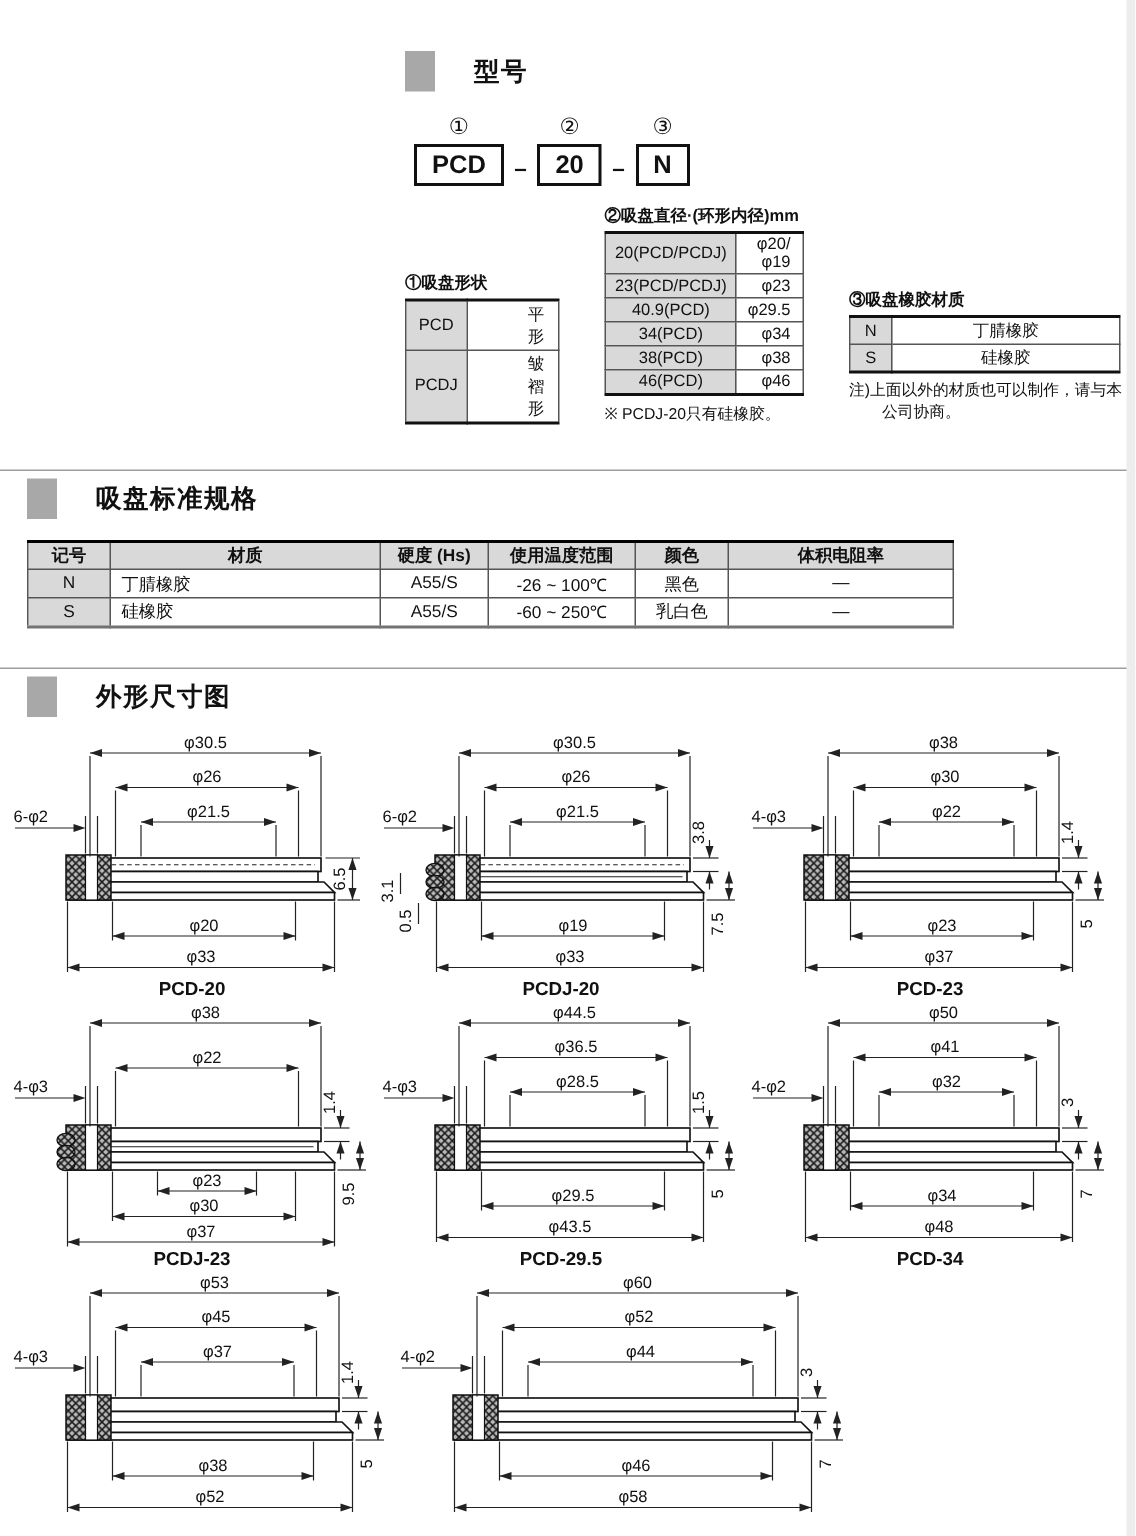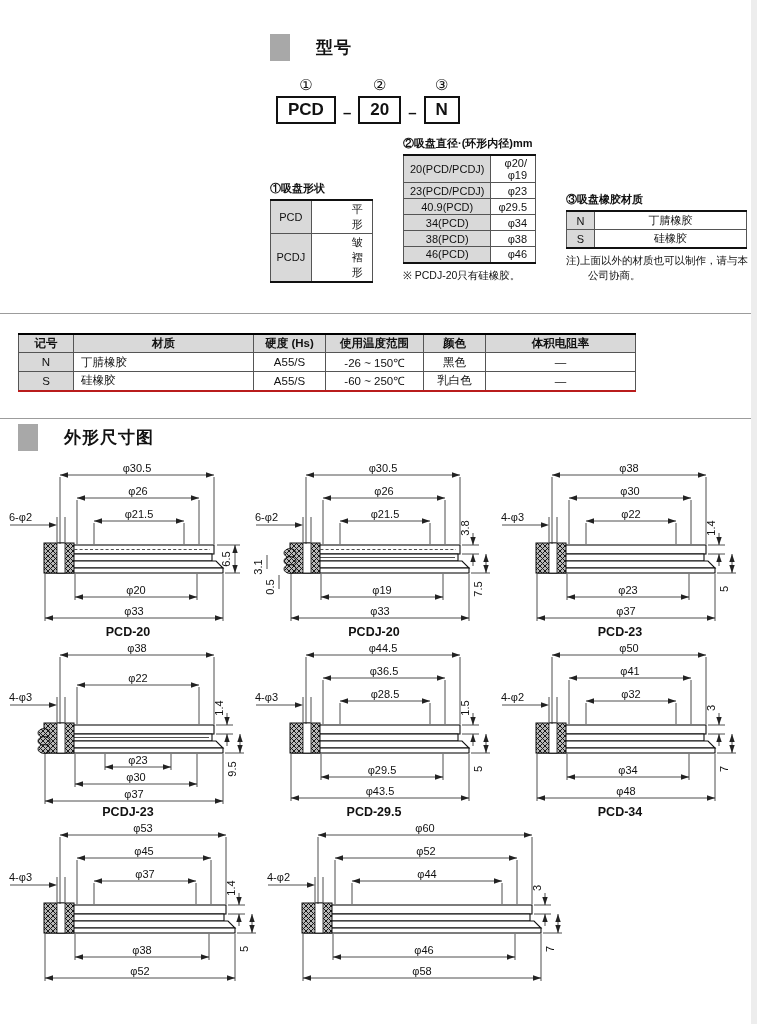--- a/index.html
+++ b/index.html
@@ -33,21 +33,21 @@
   table.diam td:first-child { width:96px; }
   table.diam td:last-child { width:54px; text-align:right; padding-right:8px; }
   table.mat td:first-child { width:28px; }
   table.mat td:last-child { width:152px; }
   .note { font-size:10.5px; margin-top:4px; }
   .note.hang { width:190px; line-height:1.4; padding-left:22px; text-indent:-22px; }
 
   
   .spec { margin-top:30px; border-top:1px solid #9c9c9c; padding-top:5px; }
   .spec .sec-head { margin-left:18px; }
-  table.spec-table { border-collapse:collapse; font-size:11.5px; margin:14px 0 0 18px; border-top:2px solid #000; border-bottom:2px solid #b91c1c; }
+  table.spec-table { border-collapse:collapse; font-size:11.5px; margin:14px 0 0 18px; border-top:2px solid #000; border-bottom:2px solid #737373; }
   table.spec-table th, table.spec-table td { border:1px solid #555; height:19px; padding:1px 6px; text-align:center; }
   table.spec-table th { background:#d9d9d9; font-weight:bold; }
   table.spec-table td:first-child { background:#d9d9d9; }
   table.spec-table th:nth-child(1){ width:55px; }
   table.spec-table th:nth-child(2){ width:180px; }
   table.spec-table th:nth-child(3){ width:72px; }
   table.spec-table th:nth-child(4){ width:98px; }
   table.spec-table th:nth-child(5){ width:62px; }
   table.spec-table th:nth-child(6){ width:150px; }
   table.spec-table td:nth-child(2){ text-align:left; padding-left:7px; }
@@ -147,37 +147,41 @@
                 <td>硅橡胶</td>
               </tr>
             </tbody>
           </table>
         <div class="note hang">注)上面以外的材质也可以制作，请与本公司协商。</div>
       </div>
     </div>
   </section>
 
   <section class="spec">
+    <div class="sec-head">
+      <span class="sq"></span>
+      <span class="sec-title">吸盘标准规格</span>
+    </div>
     <table class="spec-table">
       <thead>
           <tr>
             <th>记号</th>
             <th>材质</th>
             <th>硬度 (Hs)</th>
             <th>使用温度范围</th>
             <th>颜色</th>
             <th>体积电阻率</th>
           </tr>
         </thead>
       <tbody>
           <tr>
             <td>N</td>
             <td>丁腈橡胶</td>
             <td>A55/S</td>
-            <td>-26 ~ 150℃</td>
+            <td>-26 ~ 100℃</td>
             <td>黑色</td>
             <td>—</td>
           </tr>
           <tr>
             <td>S</td>
             <td>硅橡胶</td>
             <td>A55/S</td>
             <td>-60 ~ 250℃</td>
             <td>乳白色</td>
             <td>—</td>

